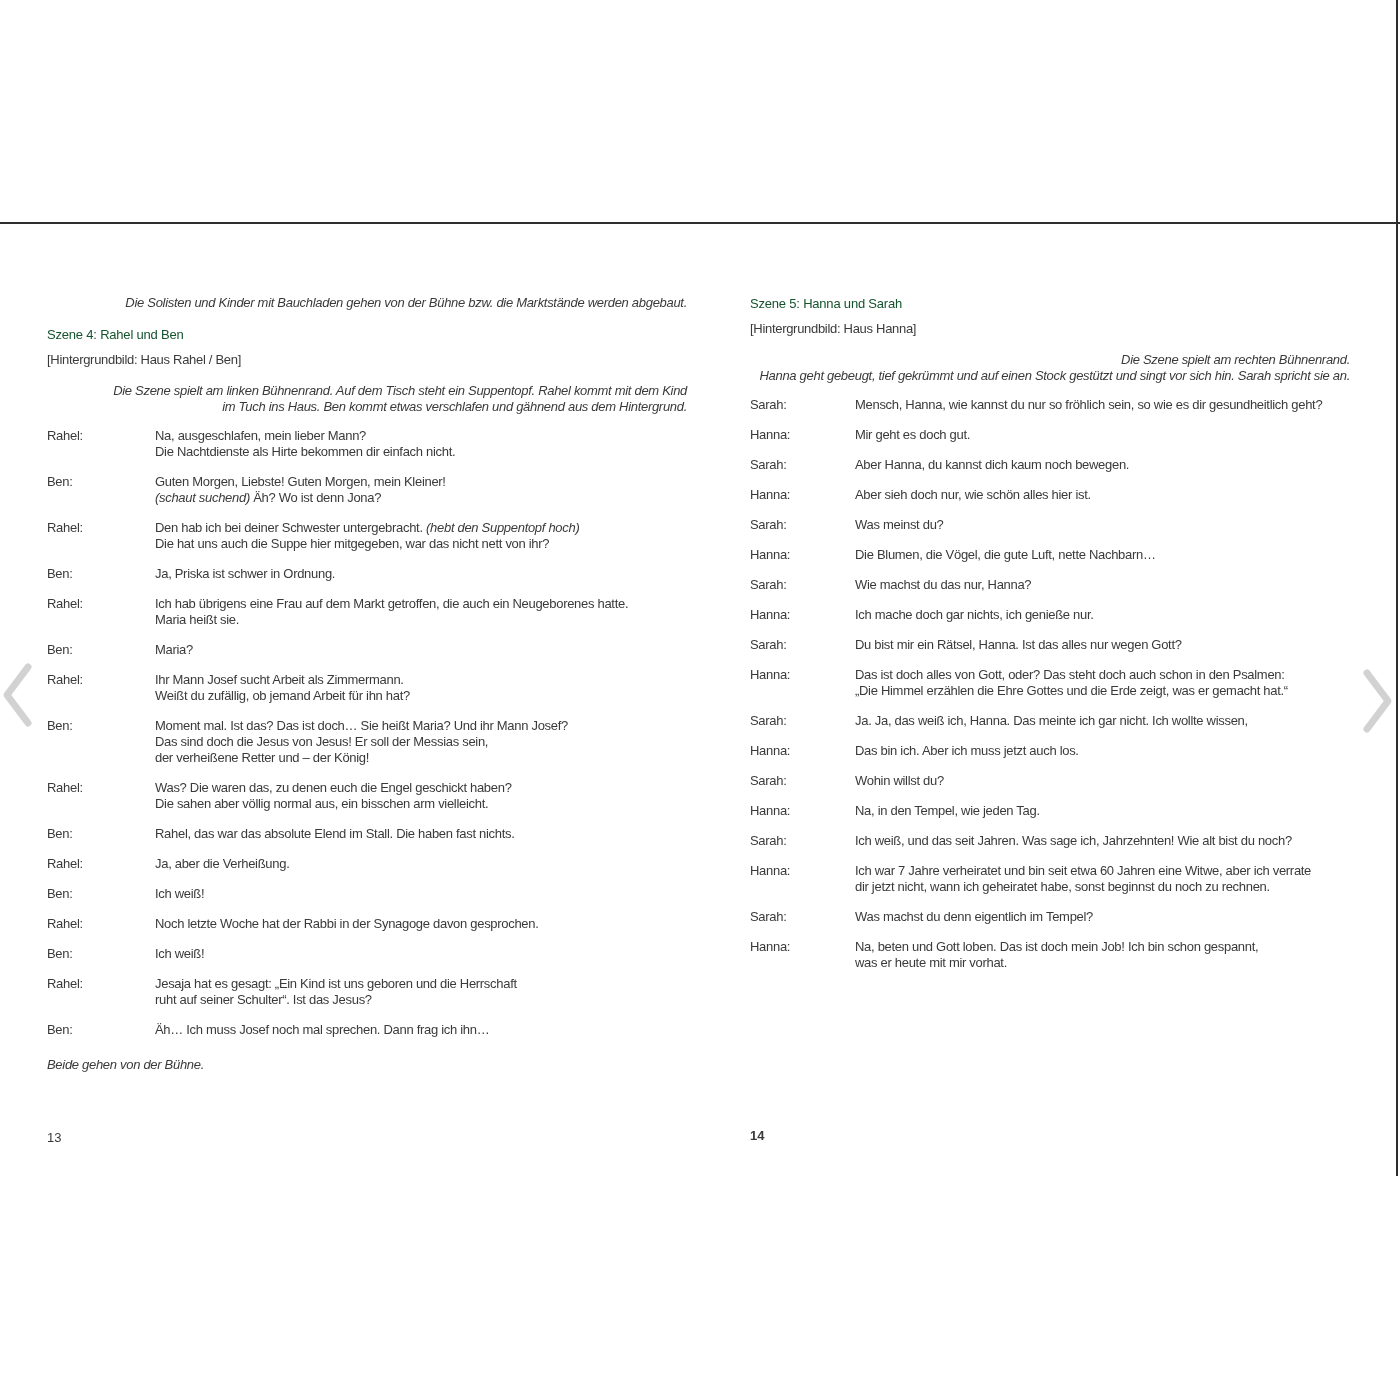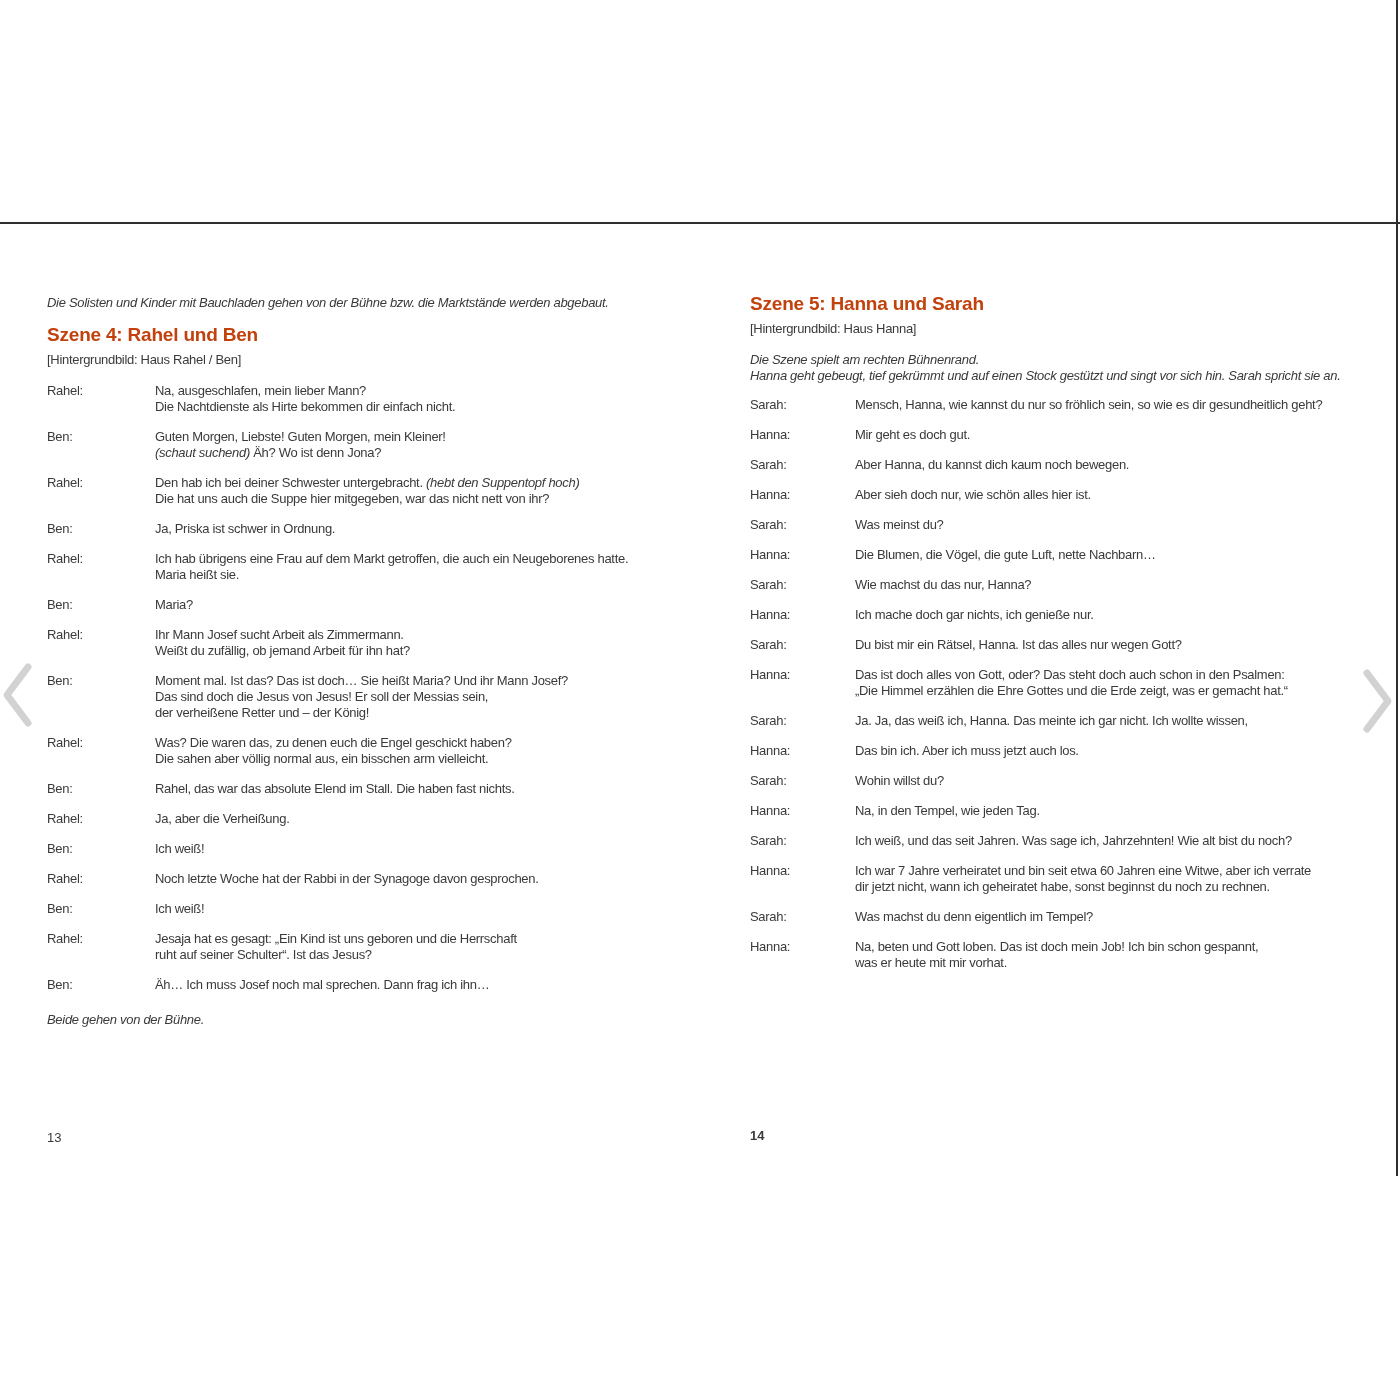--- a/index.html
+++ b/index.html
@@ -14,23 +14,23 @@
   
   .nav-btn{position:absolute;width:34px;height:70px;background:none;border:none;padding:0;cursor:pointer;}
   .nav-prev{left:1px;top:660px;}
   .nav-next{left:1360px;top:666px;}
   .nav-btn svg{display:block;}
 
   
   .page{position:absolute;top:295px;font-size:13px;line-height:16px;letter-spacing:-0.3px;}
   .page-left{left:47px;width:640px;}
   .page-right{left:750px;top:293px;width:600px;}
-  .stage{font-style:italic;margin:0 0 13px 0;}
+  .stage{font-style:italic;margin:0 0 13px 0;text-align:right;}
   .stage div{min-height:16px;}
-  .scene-title{font-size:19px;line-height:22px;font-weight:bold;color:#c2410c;letter-spacing:-0.2px;margin:0 0 6px 0;}
+  .scene-title{font-size:13px;line-height:22px;font-weight:normal;color:#14532d;letter-spacing:-0.2px;margin:0 0 6px 0;}
   .bg-note{margin:0 0 15px 0;}
   .dlg{display:grid;grid-template-columns:108px 1fr;margin:0 0 14px 0;}
   .page-right .dlg{grid-template-columns:105px 1fr;}
   .spk{}
   .txt div{min-height:16px;}
   .it{font-style:italic;}
   .outro{font-style:italic;margin-top:19px;}
   .pagenum{position:absolute;top:835px;left:0;letter-spacing:0;}
   .page-left .pagenum{width:612px;}
   .page-right .pagenum{width:580px;font-weight:bold;}
@@ -58,20 +58,24 @@
       </svg>
     </span>
   </button>
 
   <div class="page page-left">
     <div class="stage">
       <div>Die Solisten und Kinder mit Bauchladen gehen von der Bühne bzw. die Marktstände werden abgebaut.</div>
     </div>
     <div class="scene-title">Szene 4: Rahel und Ben</div>
     <div class="bg-note">[Hintergrundbild: Haus Rahel / Ben]</div>
+    <div class="stage">
+        <div>Die Szene spielt am linken Bühnenrand. Auf dem Tisch steht ein Suppentopf. Rahel kommt mit dem Kind</div>
+        <div>im Tuch ins Haus. Ben kommt etwas verschlafen und gähnend aus dem Hintergrund.</div>
+      </div>
     <div>
         <div class="dlg">
           <div class="spk">Rahel:</div>
           <div class="txt">
             <div>Na, ausgeschlafen, mein lieber Mann?</div>
             <div>Die Nachtdienste als Hirte bekommen dir einfach nicht.</div>
           </div>
         </div>
         <div class="dlg">
           <div class="spk">Ben:</div>

